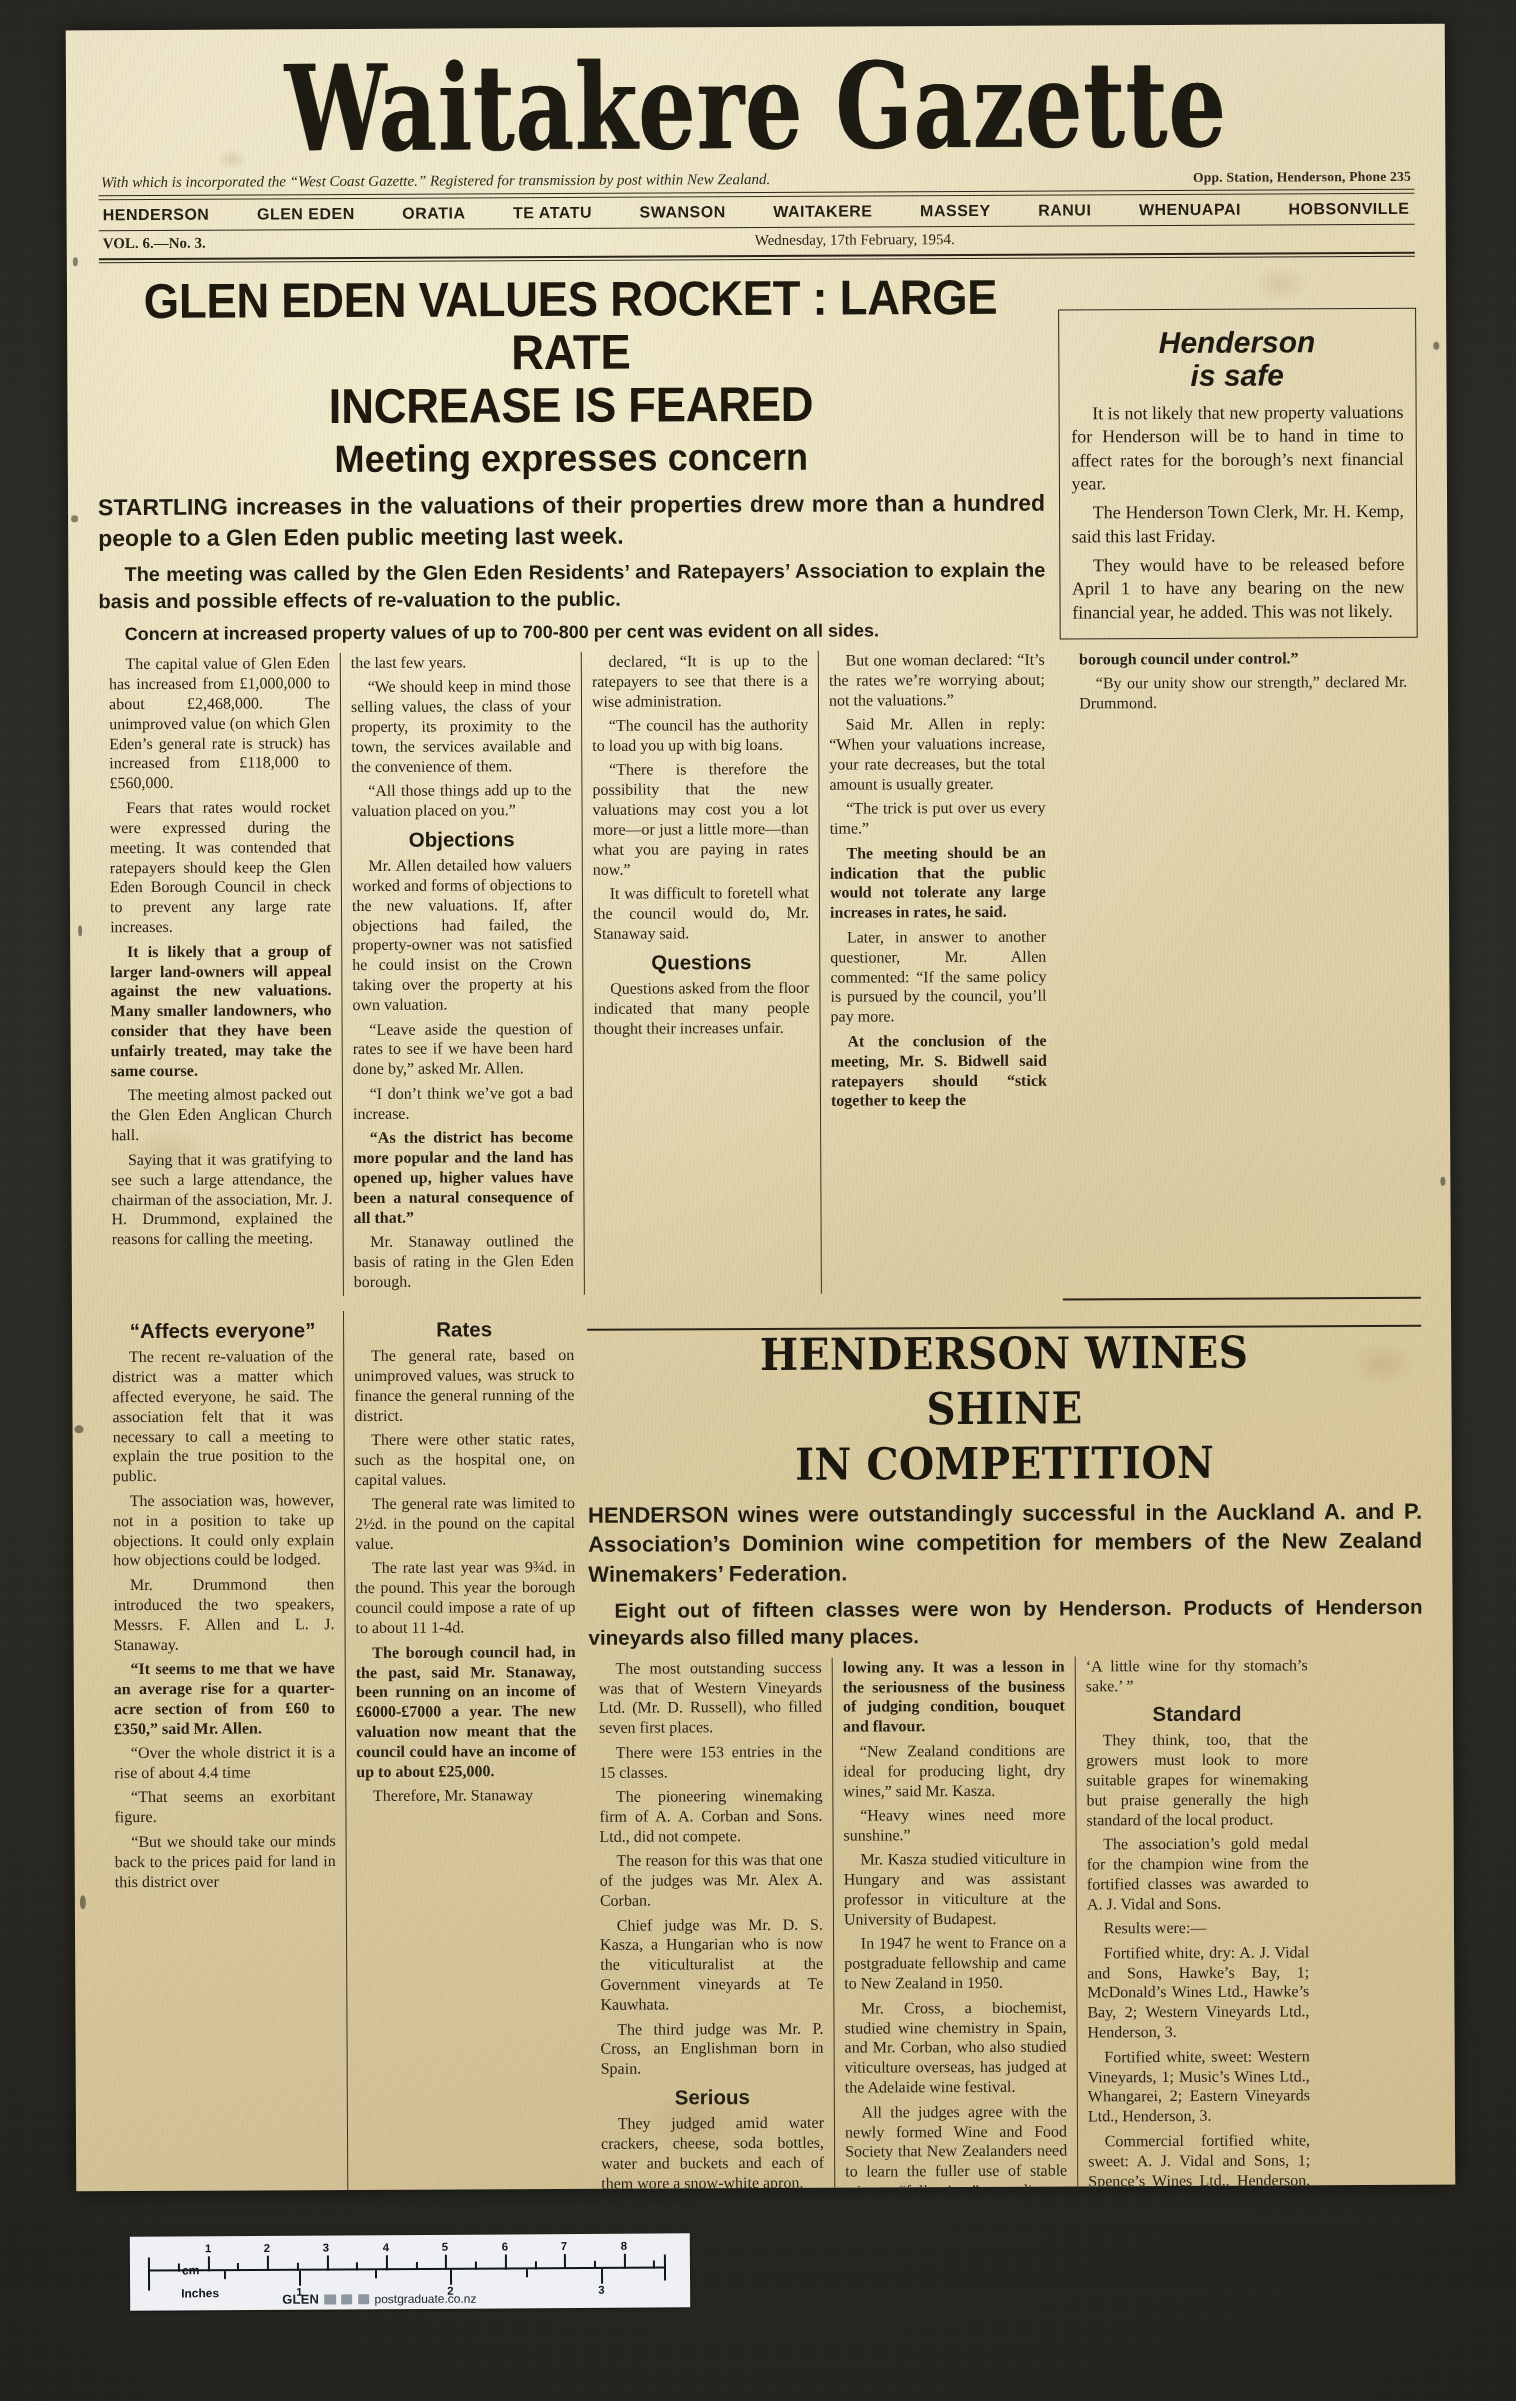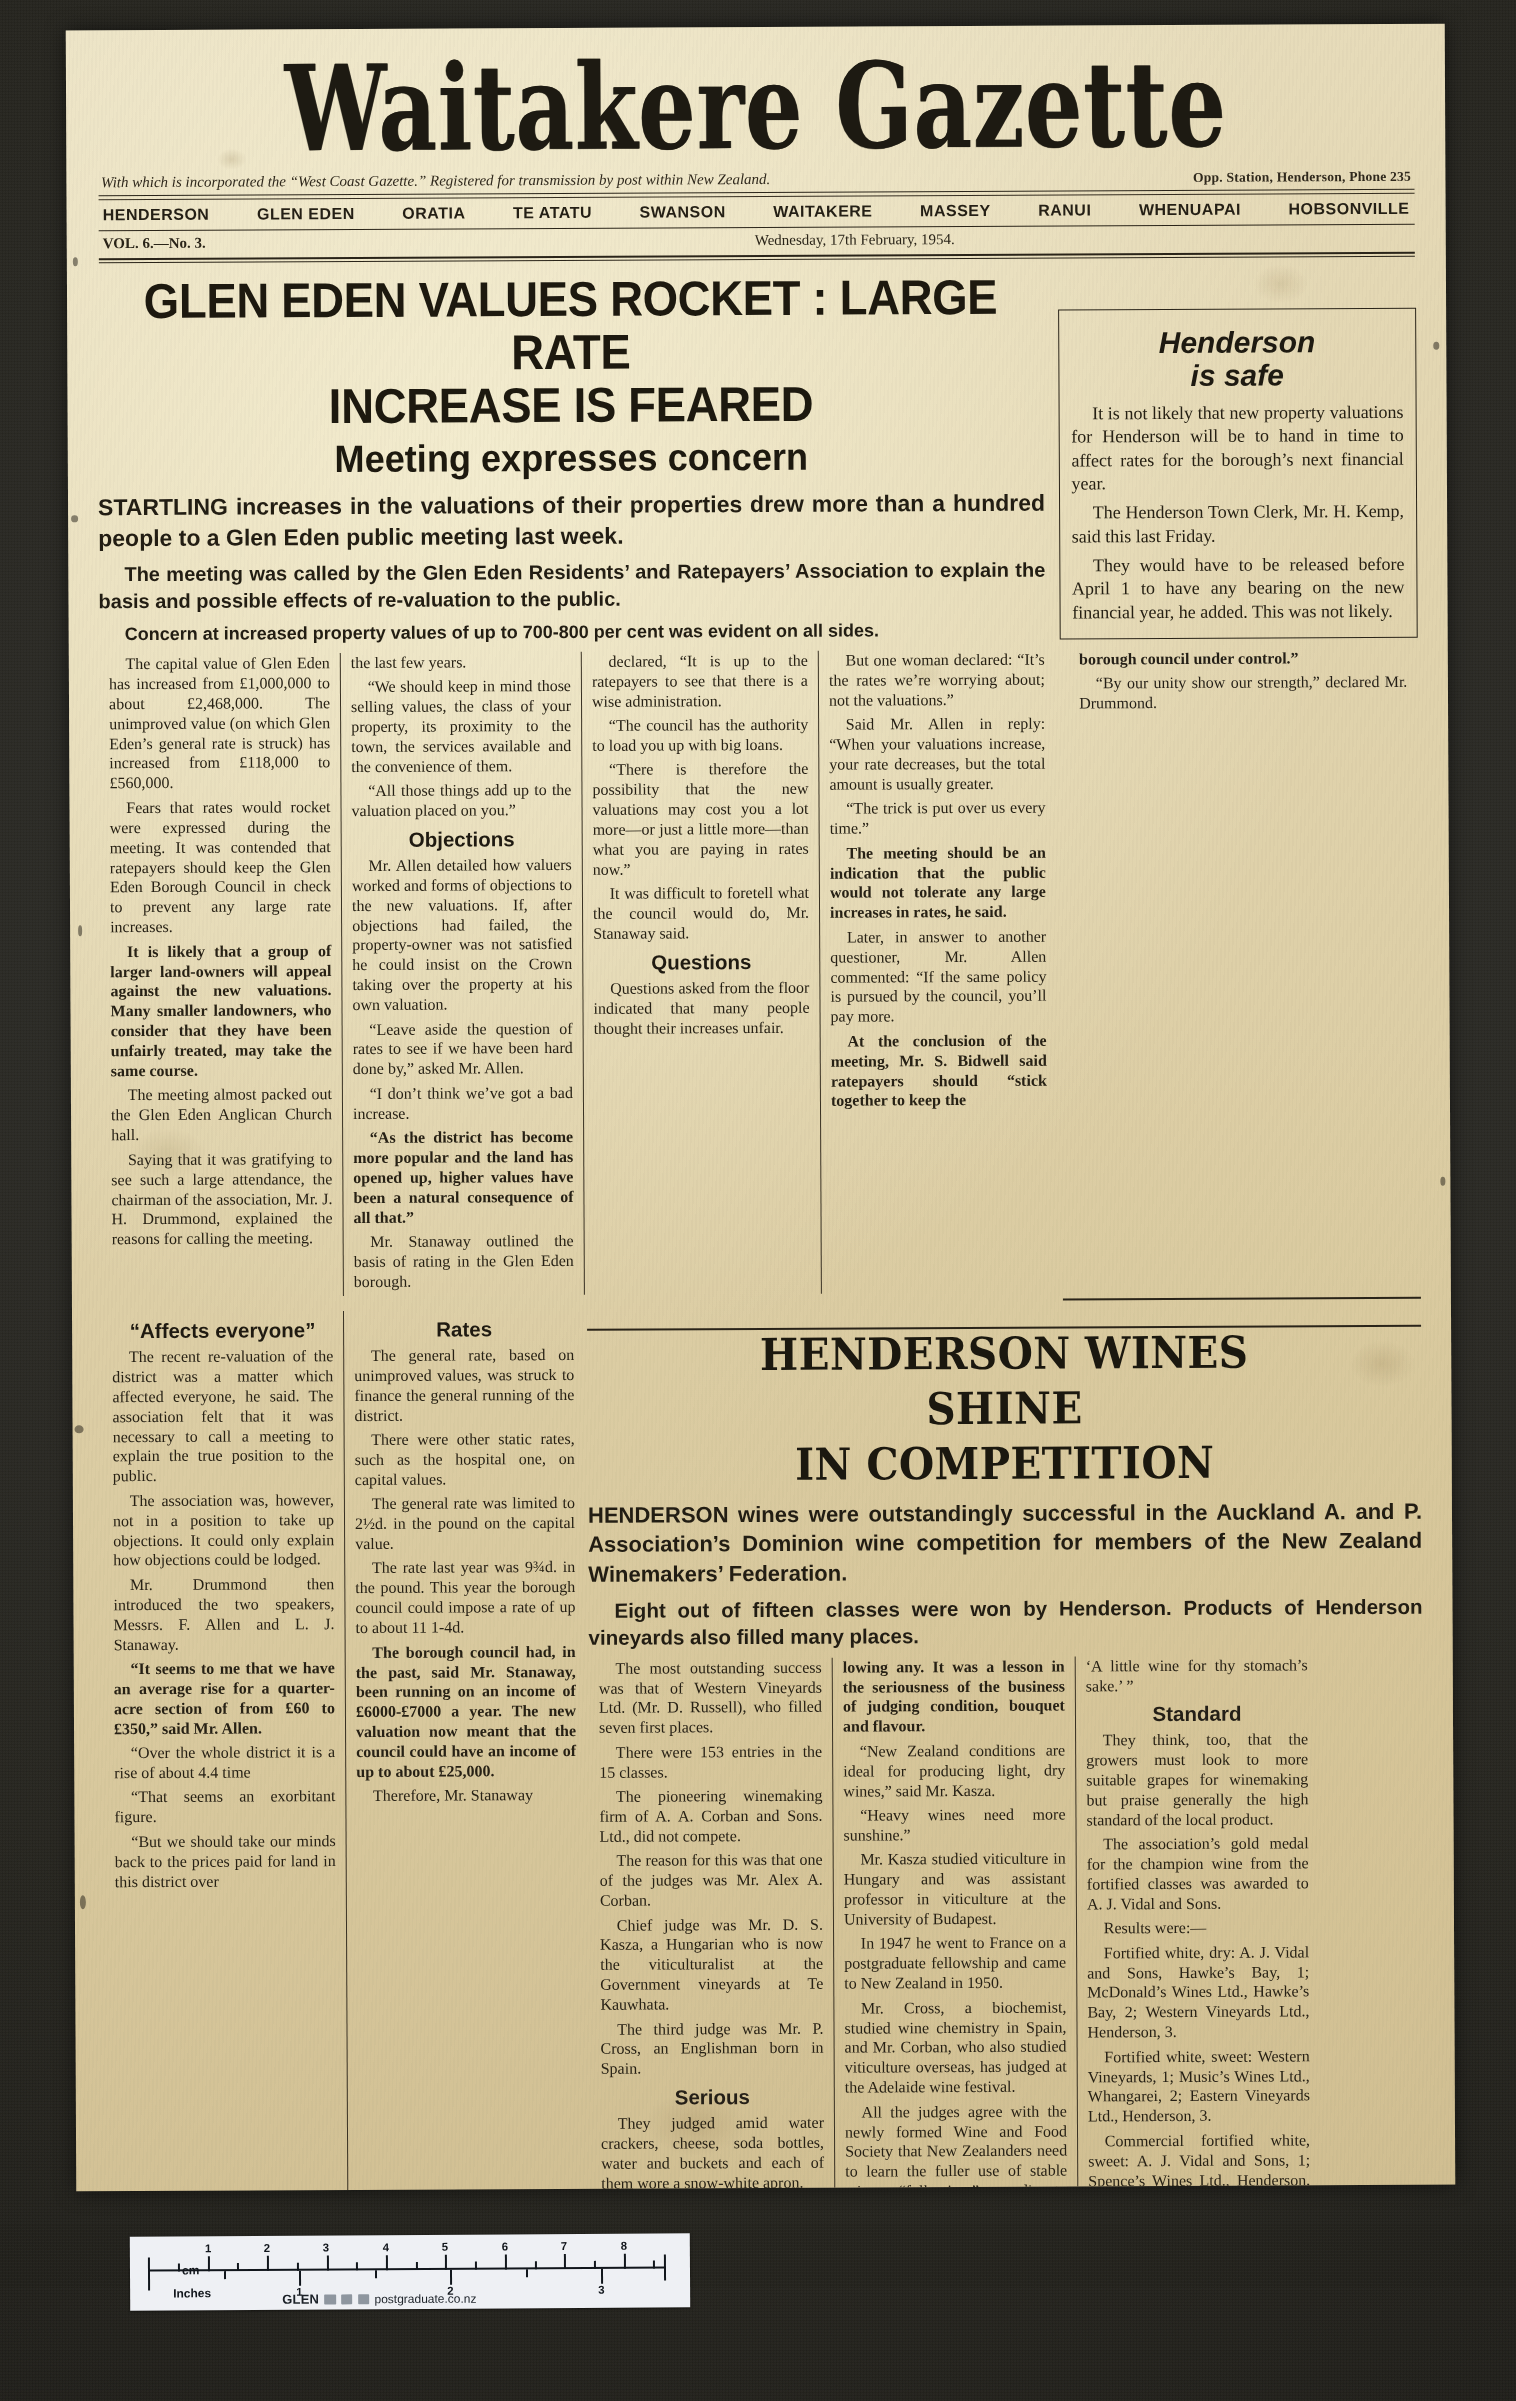--- a/index.html
+++ b/index.html
@@ -409,21 +409,21 @@
   <div class="speck" style="left:1366px;top:318px;width:6px;height:7.6px;"></div>
   <div class="speck" style="left:1369px;top:1153px;width:5.3px;height:9px;"></div>
 </div>
 
 <div class="scalebar">
   <div class="sb-inner">
     <div class="sb-axis"></div>
     <div class="sb-endL"></div>
     <div class="sb-endR"></div>
     <div class="sb-lab" style="left:24px;top:27px;">cm</div>
-    <div class="sb-lab" style="left:15px;top:50px;">Inches</div>
+    <div class="sb-lab" style="left:23px;top:50px;">Inches</div>
     <div id="ticks">
         <div class="tick" style="left: 78px; top: 20px; height: 15px;"></div>
         <div class="tickn" style="left: 75px; top: 6px;">1</div>
         <div class="tick" style="left: 137px; top: 20px; height: 15px;"></div>
         <div class="tickn" style="left: 134px; top: 6px;">2</div>
         <div class="tick" style="left: 197px; top: 20px; height: 15px;"></div>
         <div class="tickn" style="left: 193px; top: 6px;">3</div>
         <div class="tick" style="left: 256px; top: 20px; height: 15px;"></div>
         <div class="tickn" style="left: 253px; top: 6px;">4</div>
         <div class="tick" style="left: 315px; top: 20px; height: 15px;"></div>

